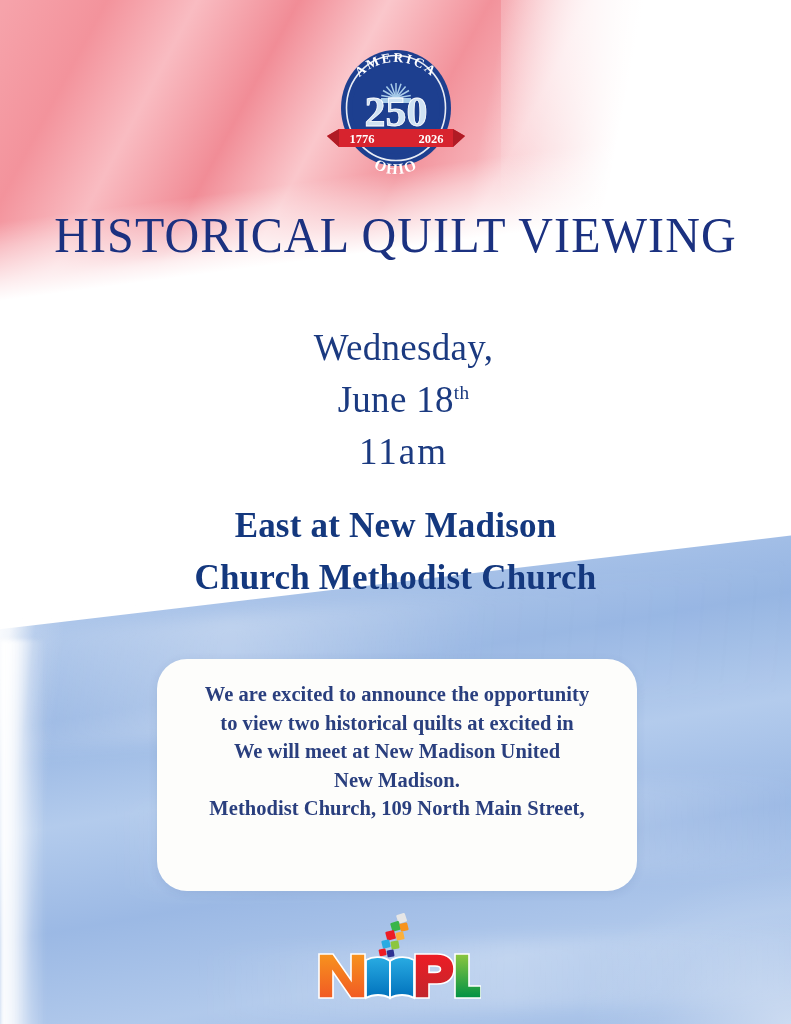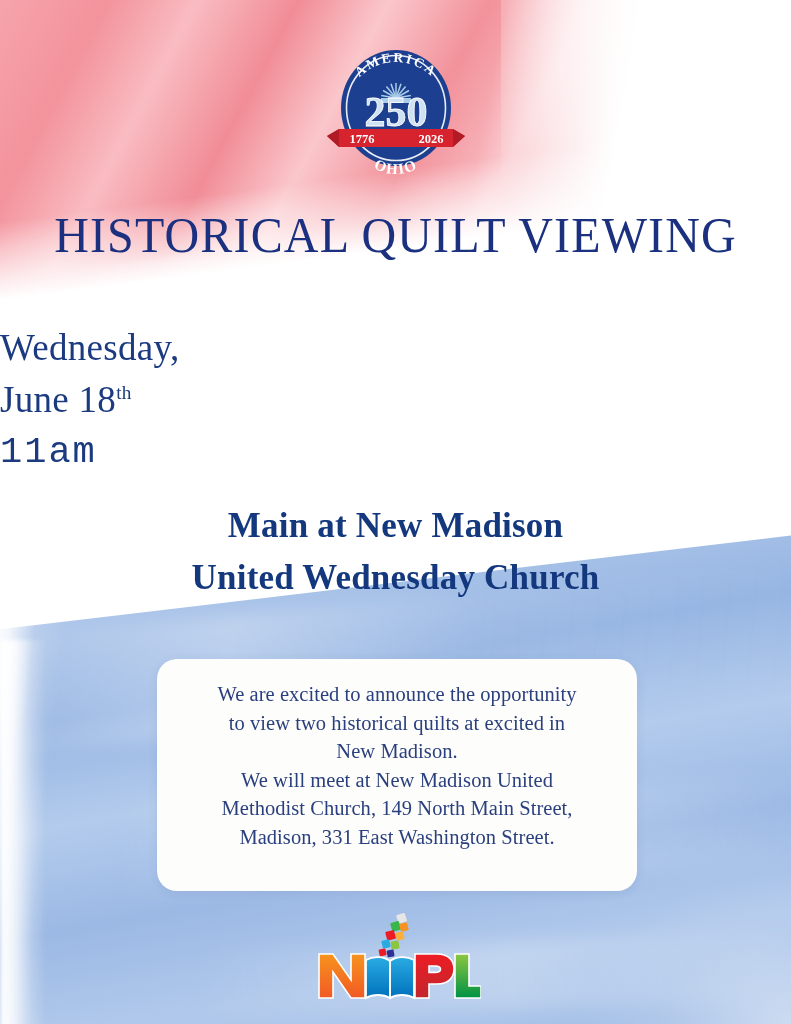--- a/index.html
+++ b/index.html
@@ -172,38 +172,38 @@
     font-weight: 400;
     letter-spacing: 1.2px;
     color: #1b3180;
     white-space: nowrap;
     transform: scaleX(0.96);
   }
 
   
   .date-block {
     position: absolute;
-    left: 0;
+    left: 16px;
     right: 0;
     top: 322px;
+    text-align: center;
     color: #1b3a80;
     font-family: "Liberation Serif", "DejaVu Serif", serif;
     font-size: 37px;
     line-height: 52px;
     letter-spacing: 0.3px;
   }
   .date-block .ord {
     font-size: 0.52em;
     vertical-align: super;
     line-height: 0;
     font-family: Liberation Serif, serif;
   }
   .date-time {
     letter-spacing: 2px;
-    font-family: Liberation Mono, monospace;
   }
 
   
   .venue {
     position: absolute;
     left: 0;
     right: 0;
     top: 500px;
     text-align: center;
     color: #14387e;
@@ -215,22 +215,23 @@
   }
 
   
   .card {
     position: absolute;
     left: 157px;
     top: 659px;
     width: 480px;
     height: 232px;
     background: #fdfdfb;
-    border-radius: 20px;
+    border-radius: 30px;
     box-shadow: 0 2px 10px rgba(40,70,130,0.10);
+    font-weight: bold;
   }
   .card-text {
     position: absolute;
     left: 18px;
     right: 18px;
     top: 21px;
     text-align: center;
     color: #2a3f7e;
     font-family: "Liberation Serif", "DejaVu Serif", serif;
     font-size: 20.5px;
@@ -316,32 +317,31 @@
 
     <div class="title">HISTORICAL QUILT VIEWING</div>
 
     <div class="date-block">
       <div>Wednesday,</div>
       <div><span>June 18</span><span class="ord">th</span></div>
       <div class="date-time">11am</div>
     </div>
 
     <div class="venue">
-      <div>Main at New Madison</div>
-      <div>United Wednesday Church</div>
+      <div>East at New Madison</div>
+      <div>Church Methodist Church</div>
     </div>
 
     <div class="card">
       <div class="card-text">
         <div>We are excited to announce the opportunity</div>
         <div>to view two historical quilts at excited in</div>
+        <div>We will meet at New Madison United</div>
         <div>New Madison.</div>
-        <div>We will meet at New Madison United</div>
-        <div>Methodist Church, 149 North Main Street,</div>
-        <div>Madison, 331 East Washington Street.</div>
+        <div>Methodist Church, 109 North Main Street,</div>
       </div>
     </div>
 
     <div class="nmpl">
       <svg viewBox="0 0 170 92" width="170" height="92" xmlns="http://www.w3.org/2000/svg">
         <defs>
           <linearGradient id="gOrange" x1="0" y1="0" x2="0" y2="1">
             <stop offset="0%" stop-color="#f7931e"></stop>
               <stop offset="100%" stop-color="#f15a24"></stop>
           </linearGradient>

